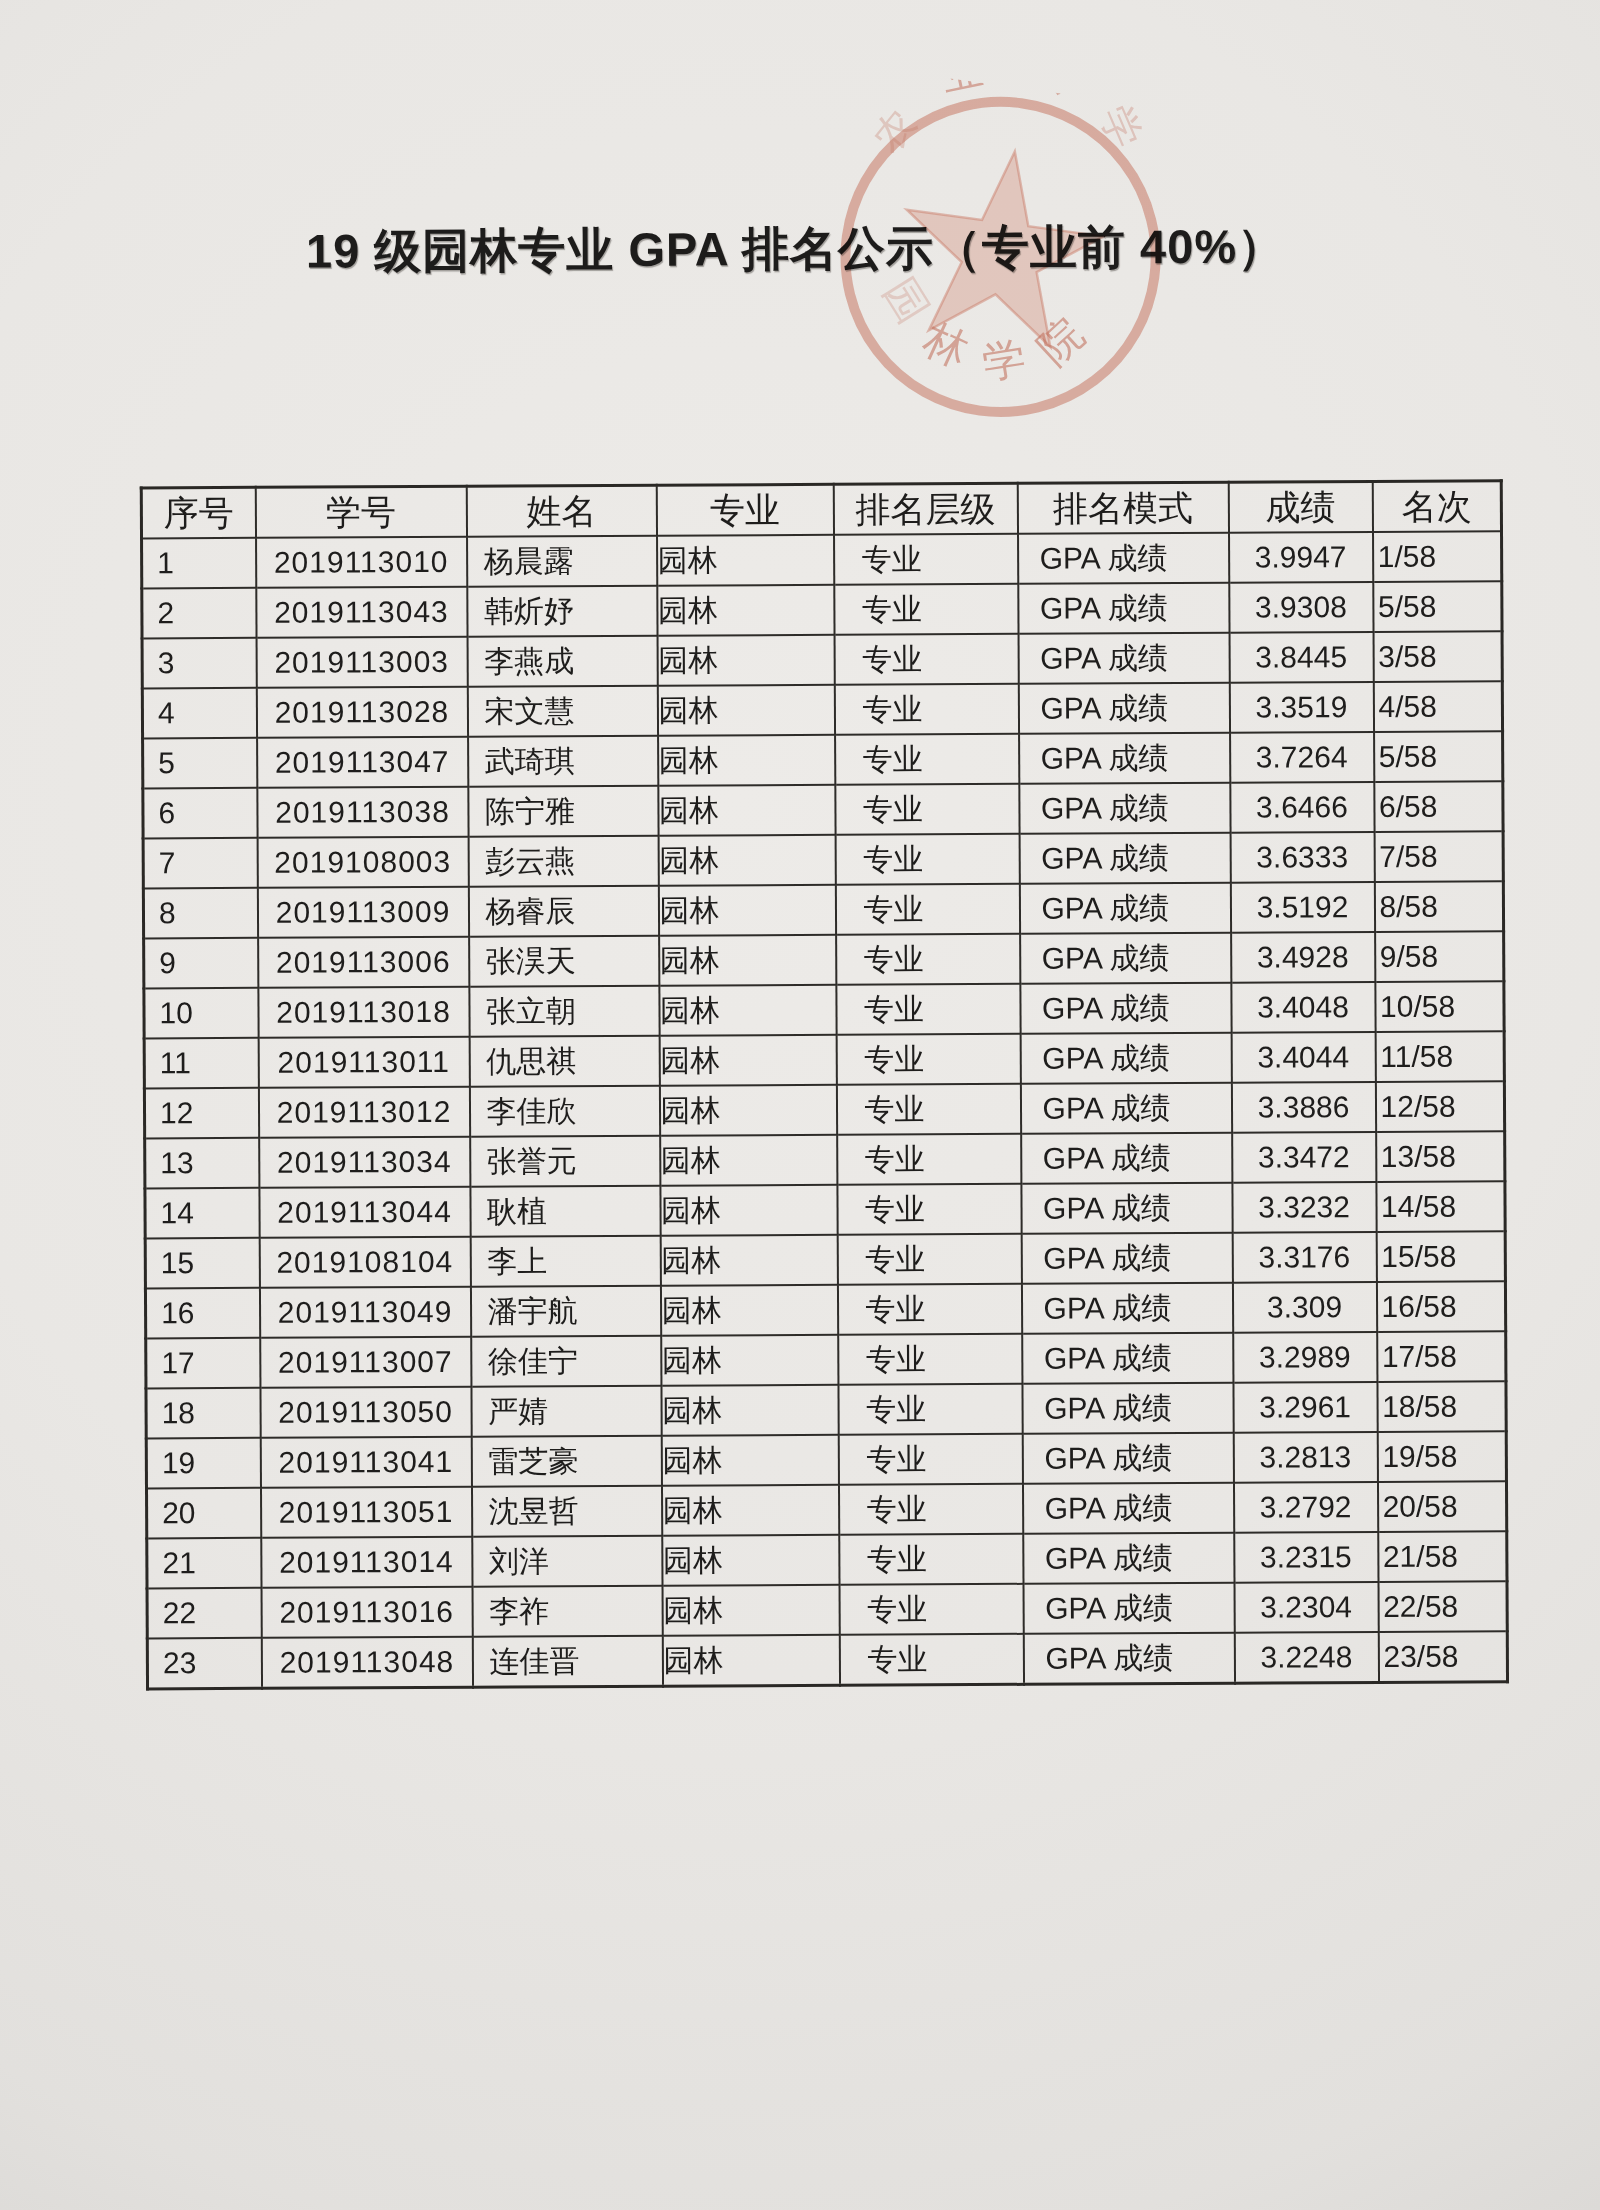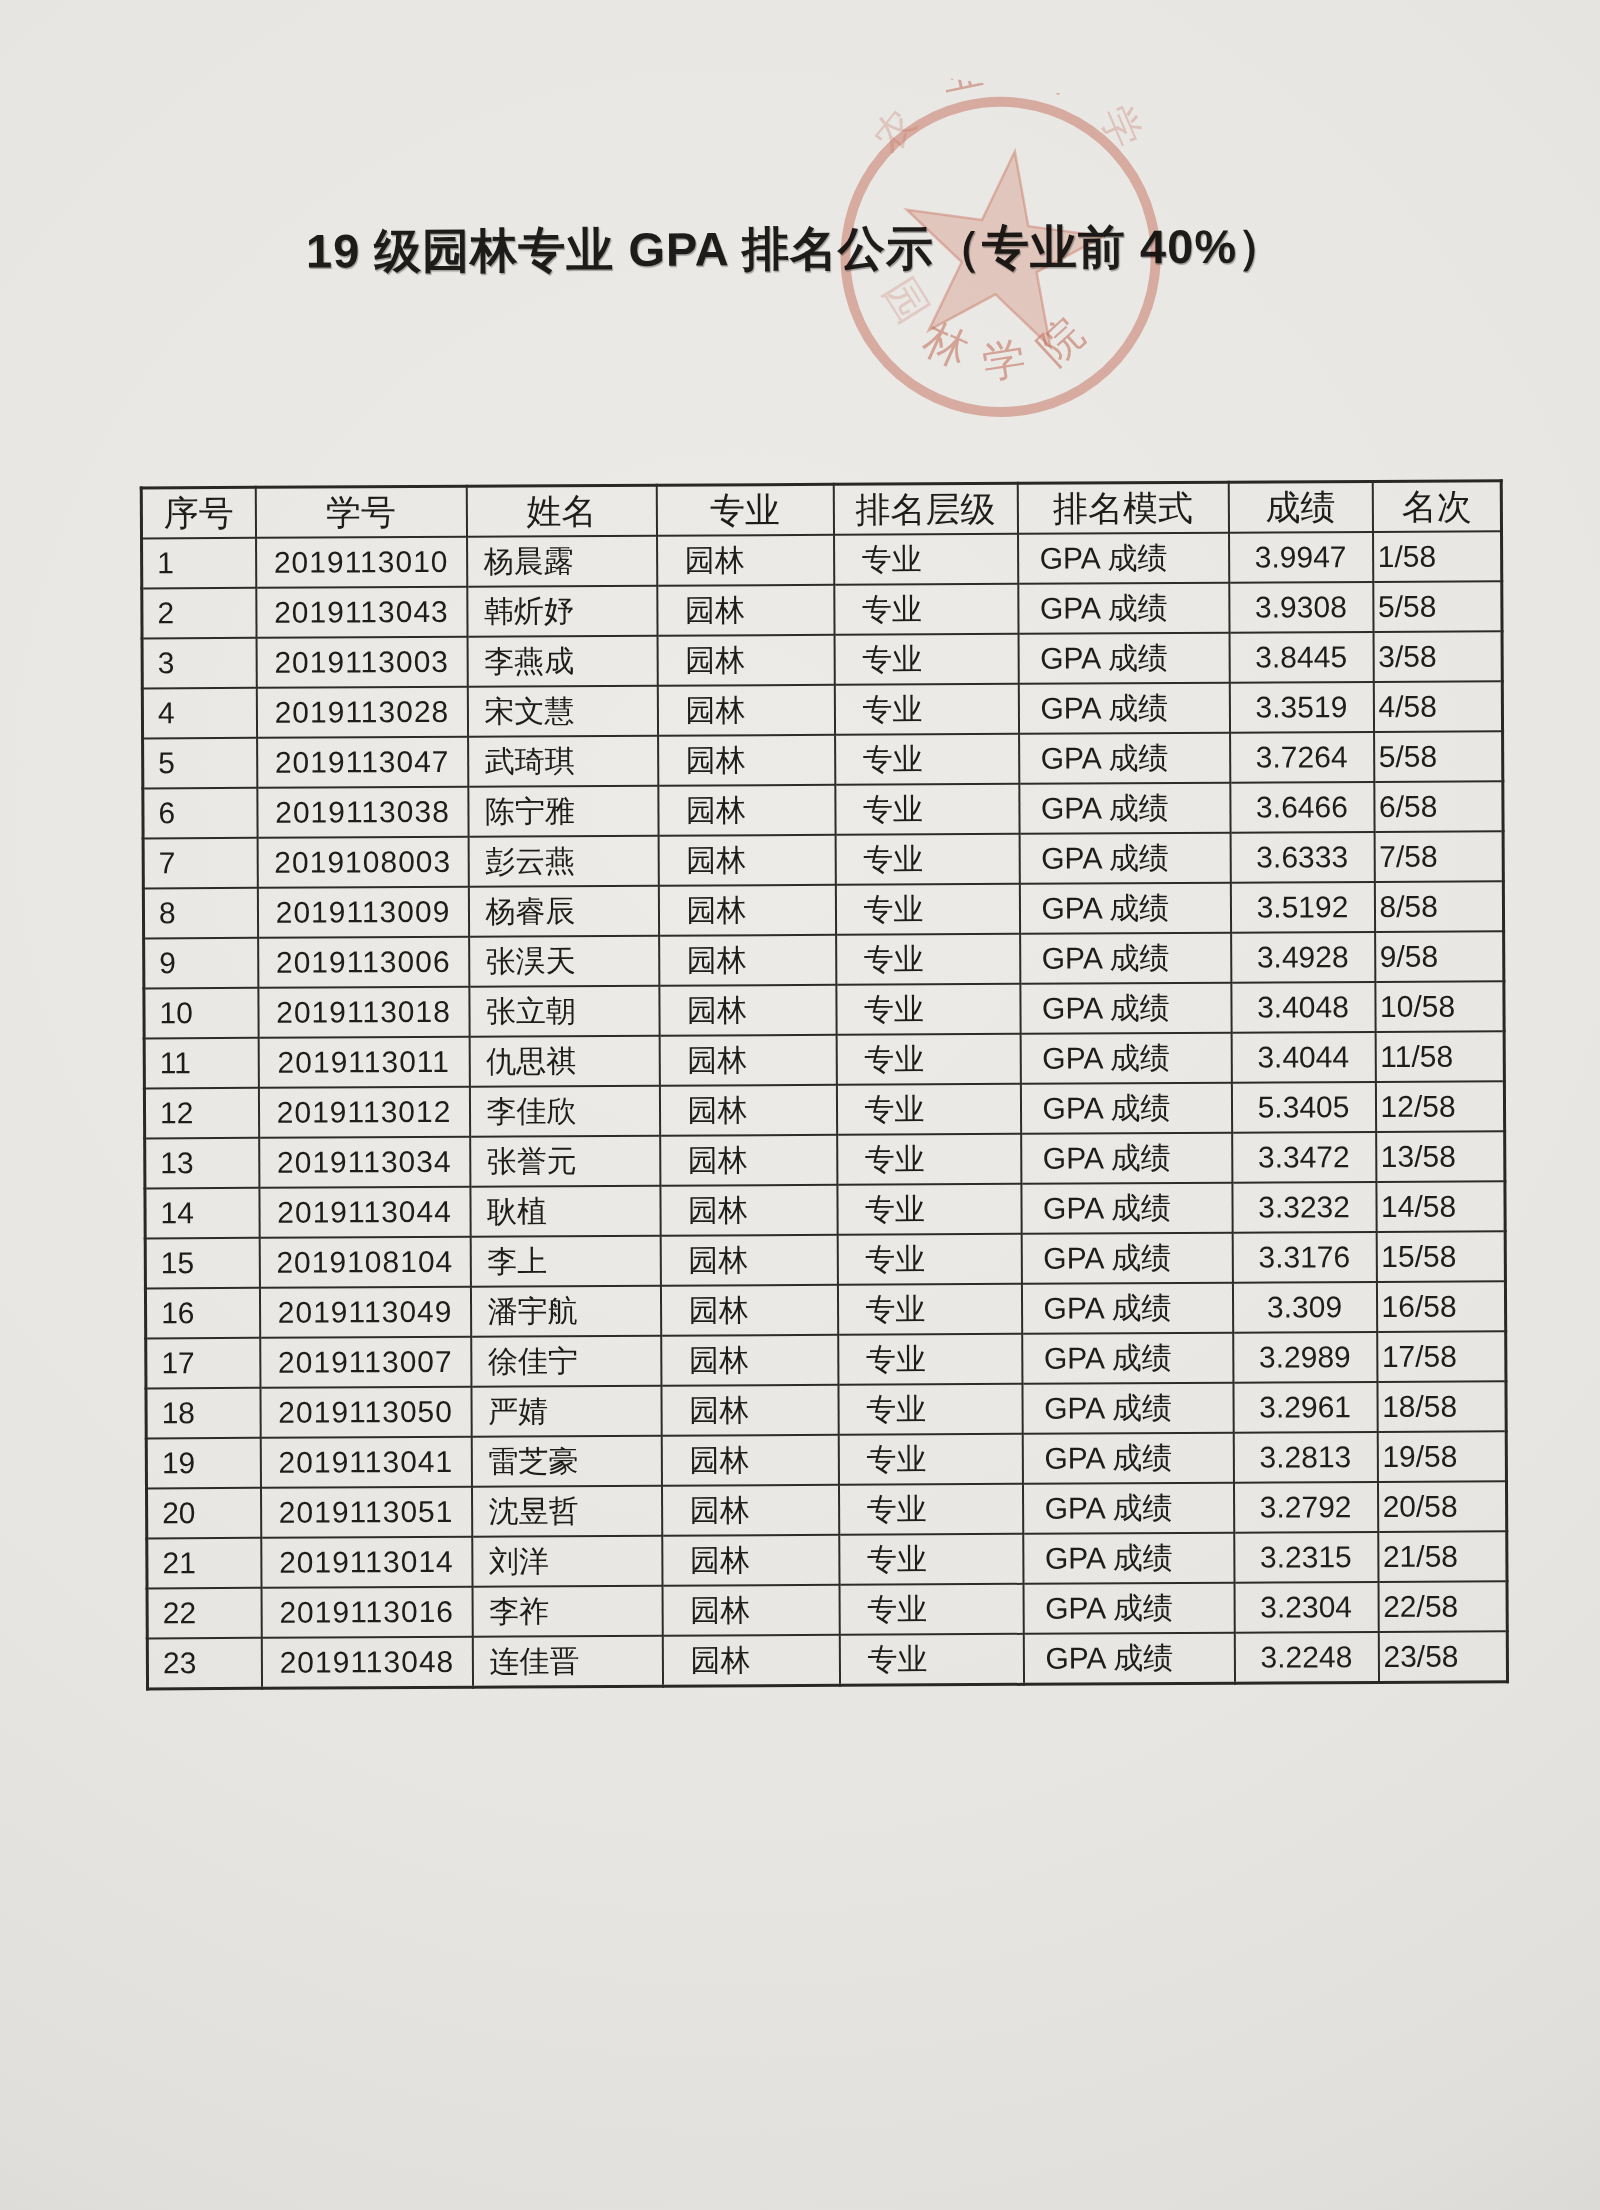--- a/index.html
+++ b/index.html
@@ -42,21 +42,21 @@
     border:2px solid #2e2c29;
     height:48px;padding:0;overflow:hidden;white-space:nowrap;
     font-weight:normal;font-size:30px;
     vertical-align:middle;
   }
   .gpa-table{border:3px solid #2a2825;}
   .gpa-table thead th{text-align:center;font-size:35px;}
   td.c0{text-align:left;padding-left:14px;}
   td.c1{text-align:center;letter-spacing:1px;}
   td.c2{text-align:left;padding-left:16px;}
-  td.c3{text-align:left;padding-left:27px;}
+  td.c3{text-align:left;}
   td.c4{text-align:left;padding-left:27px;}
   td.c5{text-align:left;padding-left:21px;}
   td.c6{text-align:center;}
   td.c7{text-align:left;padding-left:4px;}
 </style>
 </head>
 <body>
 
 <div class="sheet">
 
@@ -215,21 +215,21 @@
           <td class="c6">3.4044</td>
           <td class="c7">11/58</td>
         </tr>
         <tr>
           <td class="c0">12</td>
           <td class="c1">2019113012</td>
           <td class="c2">李佳欣</td>
           <td class="c3">园林</td>
           <td class="c4">专业</td>
           <td class="c5">GPA 成绩</td>
-          <td class="c6">5.3405</td>
+          <td class="c6">3.3886</td>
           <td class="c7">12/58</td>
         </tr>
         <tr>
           <td class="c0">13</td>
           <td class="c1">2019113034</td>
           <td class="c2">张誉元</td>
           <td class="c3">园林</td>
           <td class="c4">专业</td>
           <td class="c5">GPA 成绩</td>
           <td class="c6">3.3472</td>

